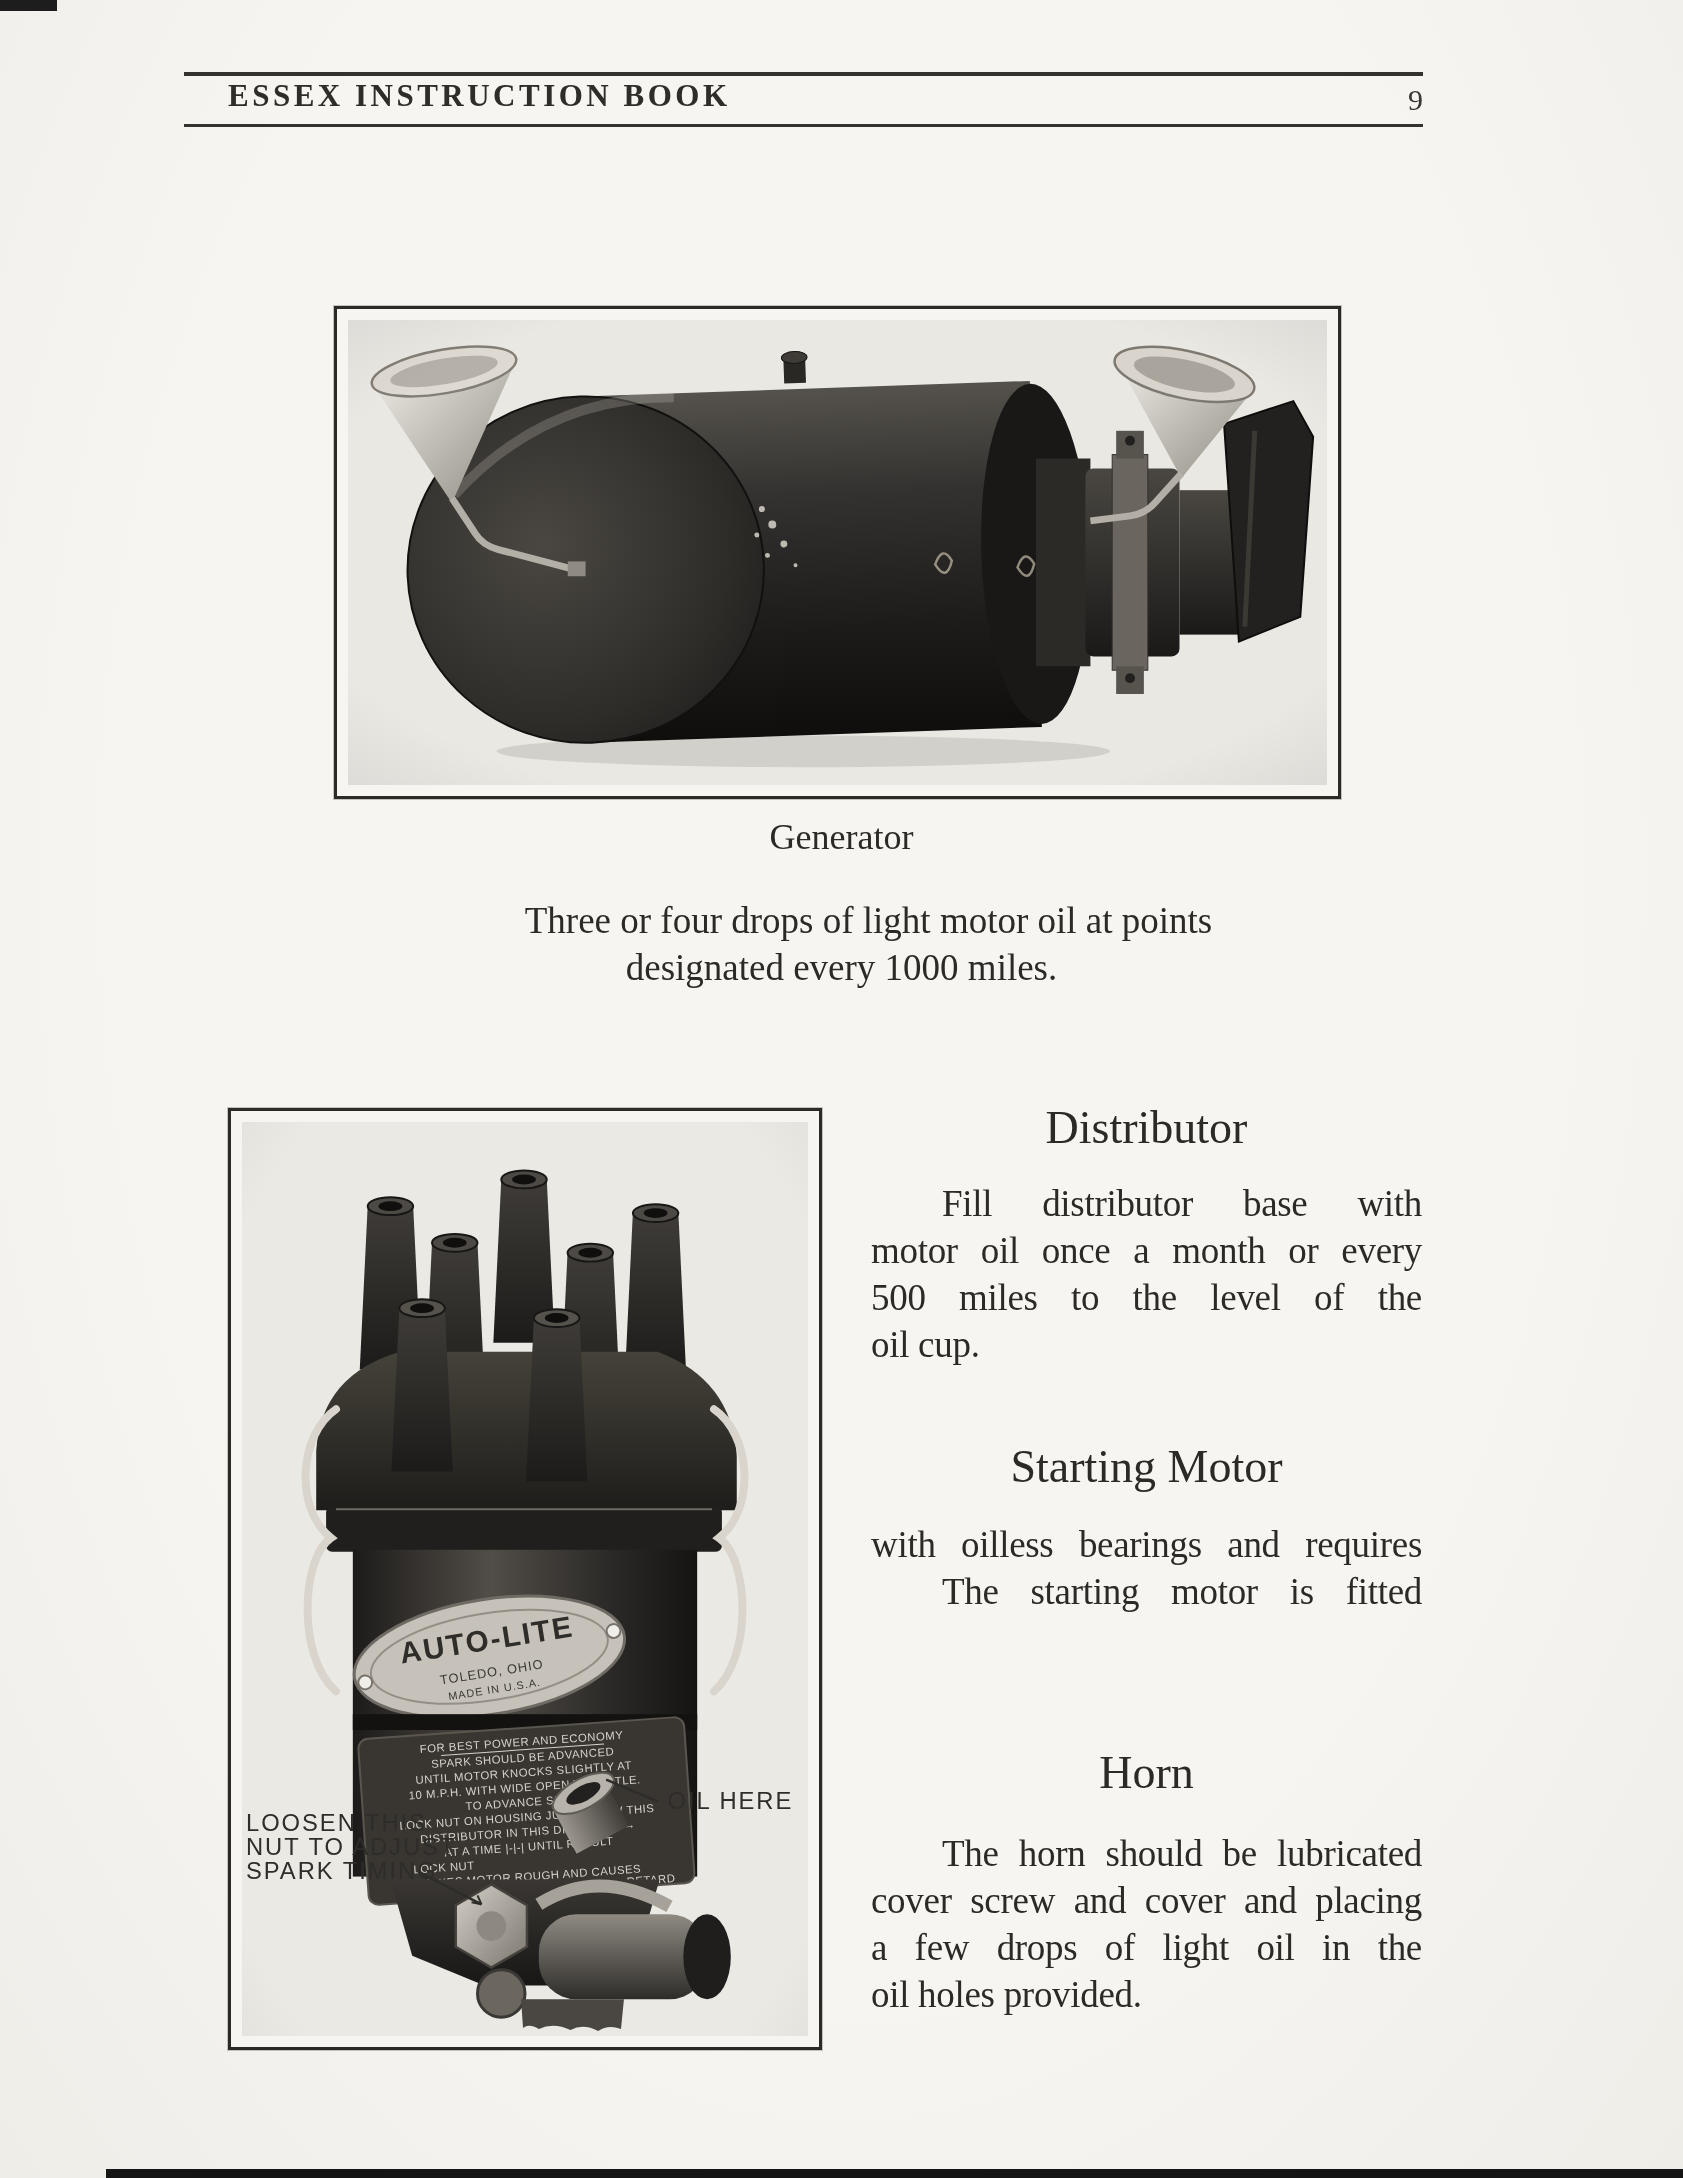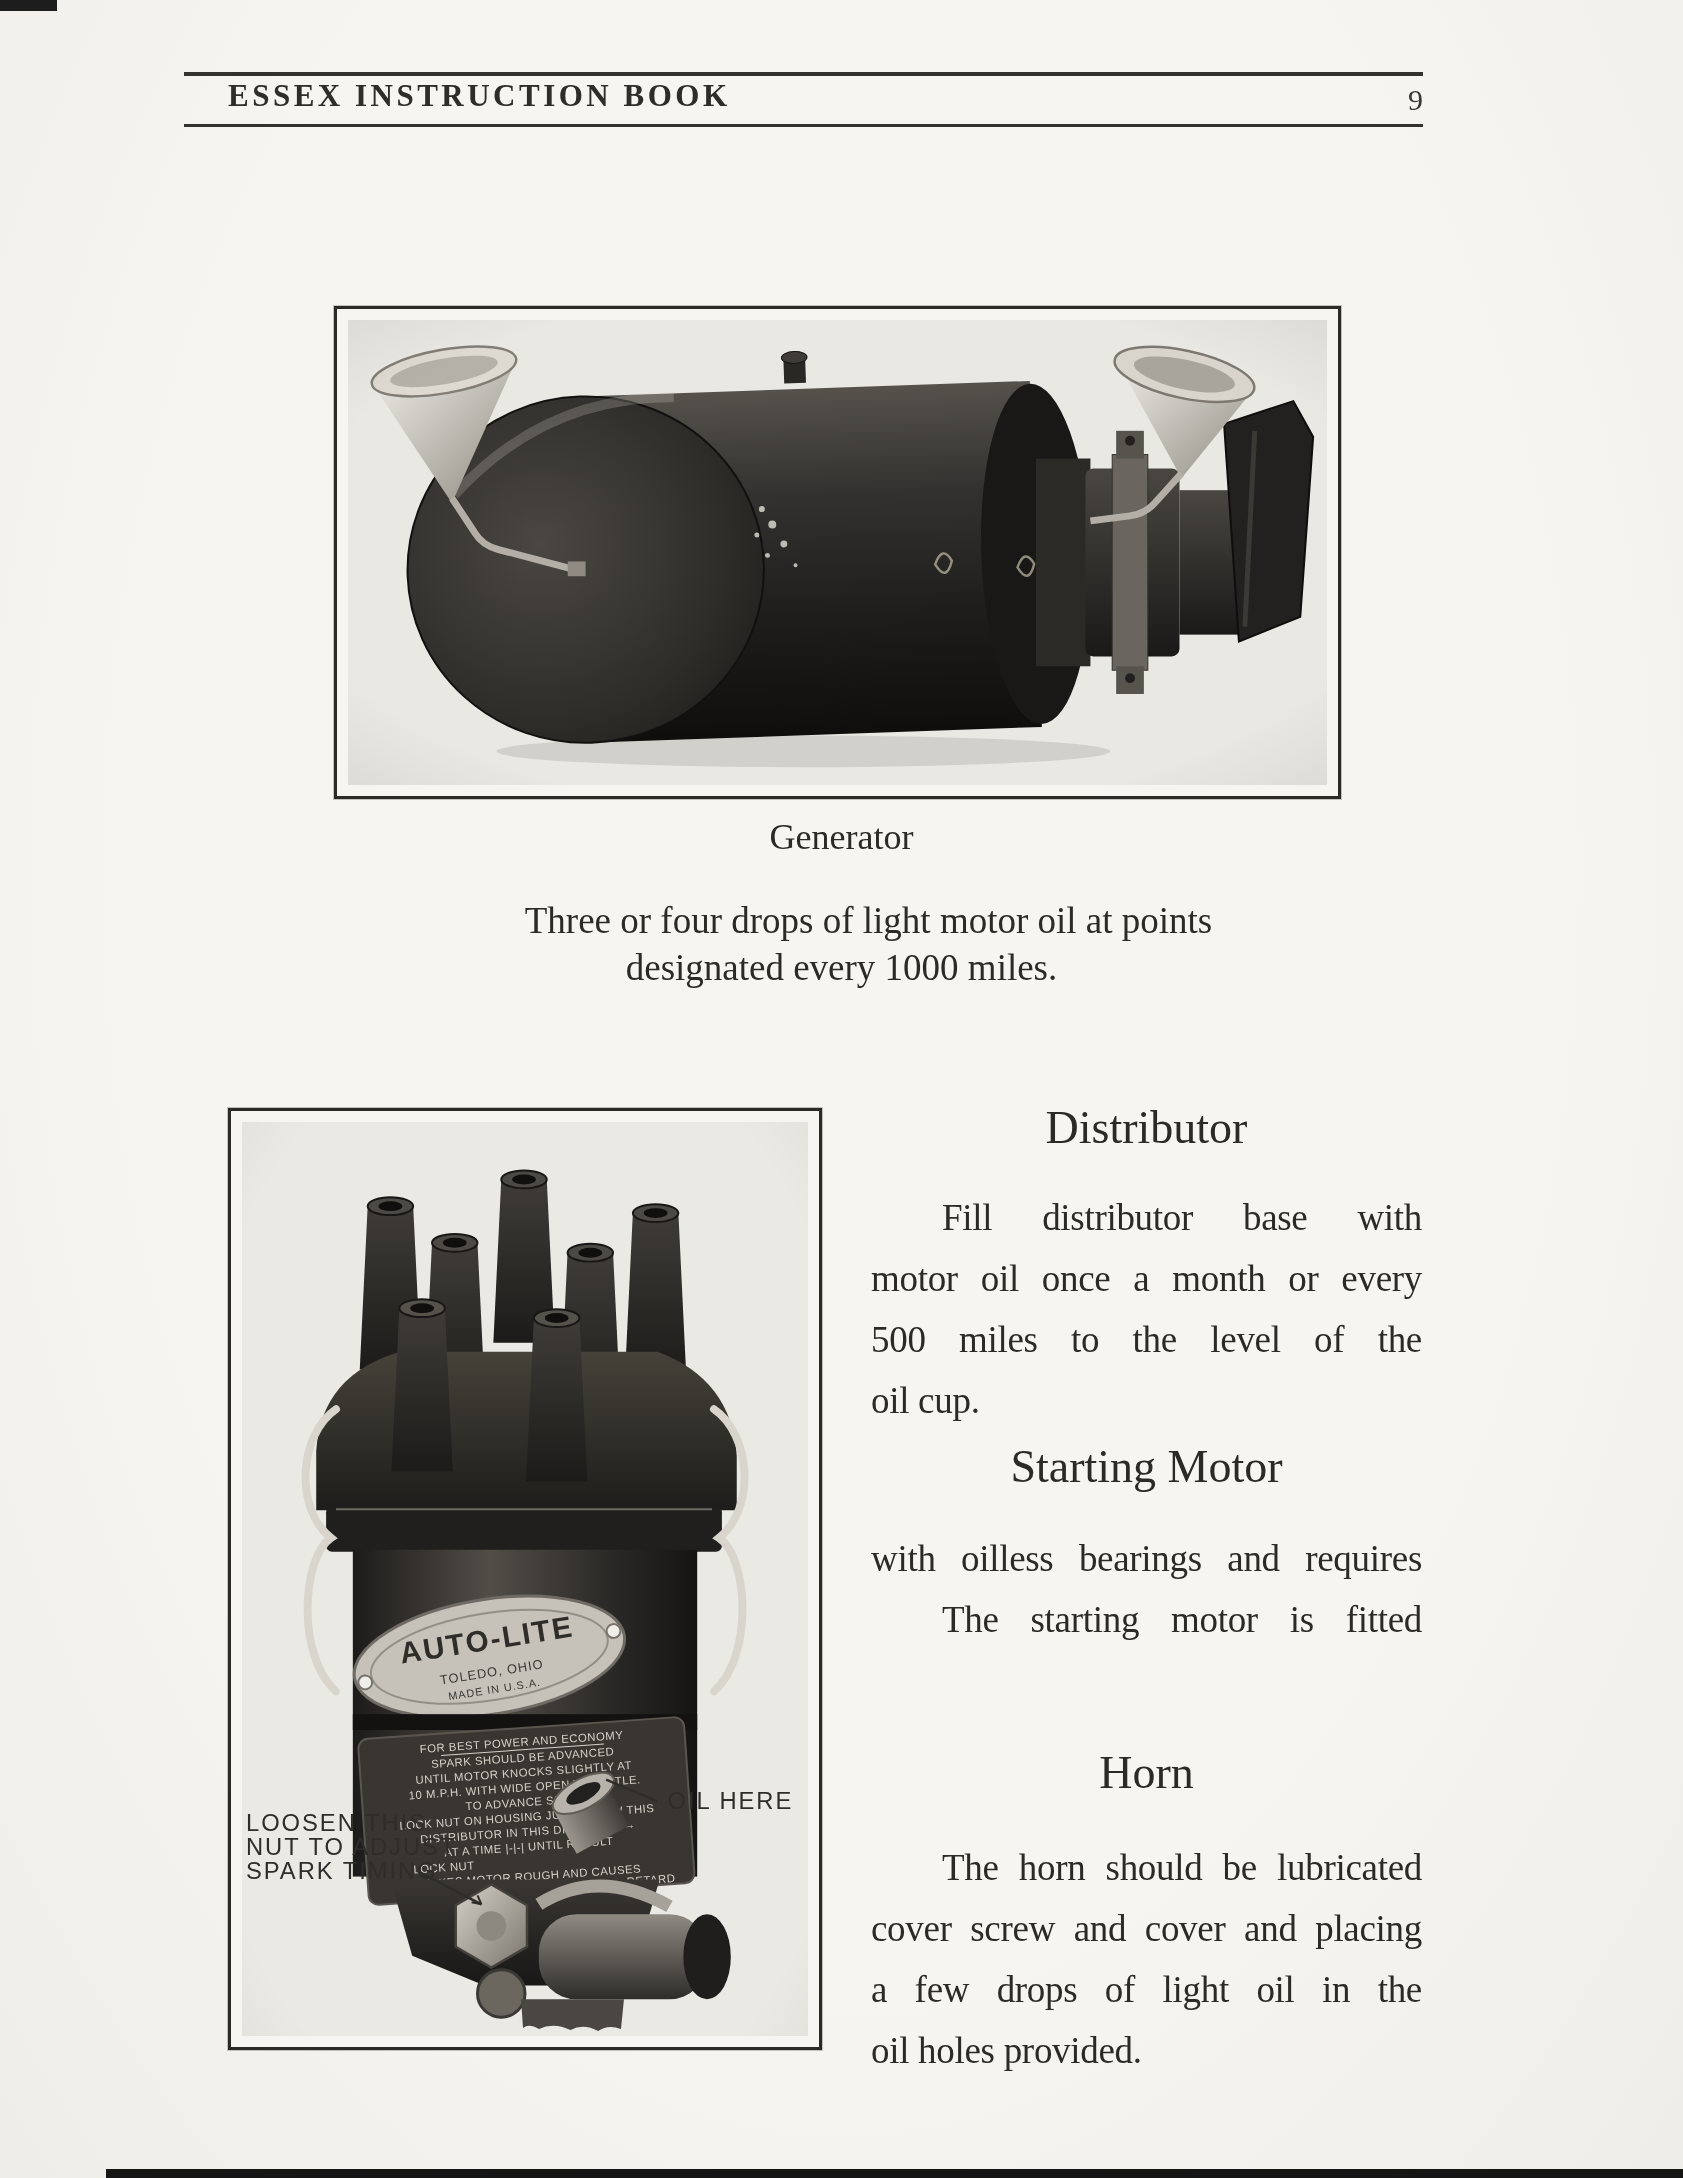--- a/index.html
+++ b/index.html
@@ -14,21 +14,21 @@
   .hdr-title{left:228px;top:78px;font-size:31px;font-weight:bold;letter-spacing:3.5px;color:#2e2d2a;}
   .hdr-page{top:83px;right:260px;font-size:30px;color:#3a3834;}
   .page-title{left:0;top:174px;width:100%;text-align:center;font-size:65px;letter-spacing:2px;word-spacing:14px;color:#262522;}
   .figure{position:absolute;border:3px solid #2b2a27;background:#f7f5f1;padding:11px;box-sizing:border-box;box-shadow:0 0 0 1px rgba(43,42,39,.25);}
   .photo{width:100%;height:100%;background:#eae8e3;position:relative;overflow:hidden;}
   .photo svg{display:block;width:100%;height:100%;}
   .caption-h{left:0;top:816px;width:100%;text-align:center;font-size:36px;color:#2b2a27;}
   .cap-line{left:0;width:100%;text-align:center;font-size:37px;line-height:48px;color:#2b2a27;}
   .col{position:absolute;left:871px;width:551px;}
   .sec-h{width:100%;text-align:center;font-size:46px;color:#2b2a27;}
-  .bodyline{font-size:37px;line-height:47px;letter-spacing:-0.3px;color:#2b2a27;text-align:justify;text-align-last:justify;margin-top:14px;}
+  .bodyline{font-size:37px;line-height:47px;letter-spacing:-0.3px;color:#2b2a27;text-align:justify;text-align-last:justify;}
   .bodyline.first{padding-left:71px;}
   .bodyline.last{text-align:right;text-align-last:left;}
   .scan-bar{background:#151515;}
   .scan-corner{background:#1d1d1d;}
 </style>
 </head>
 <body>
 
 <div class="page">
 

